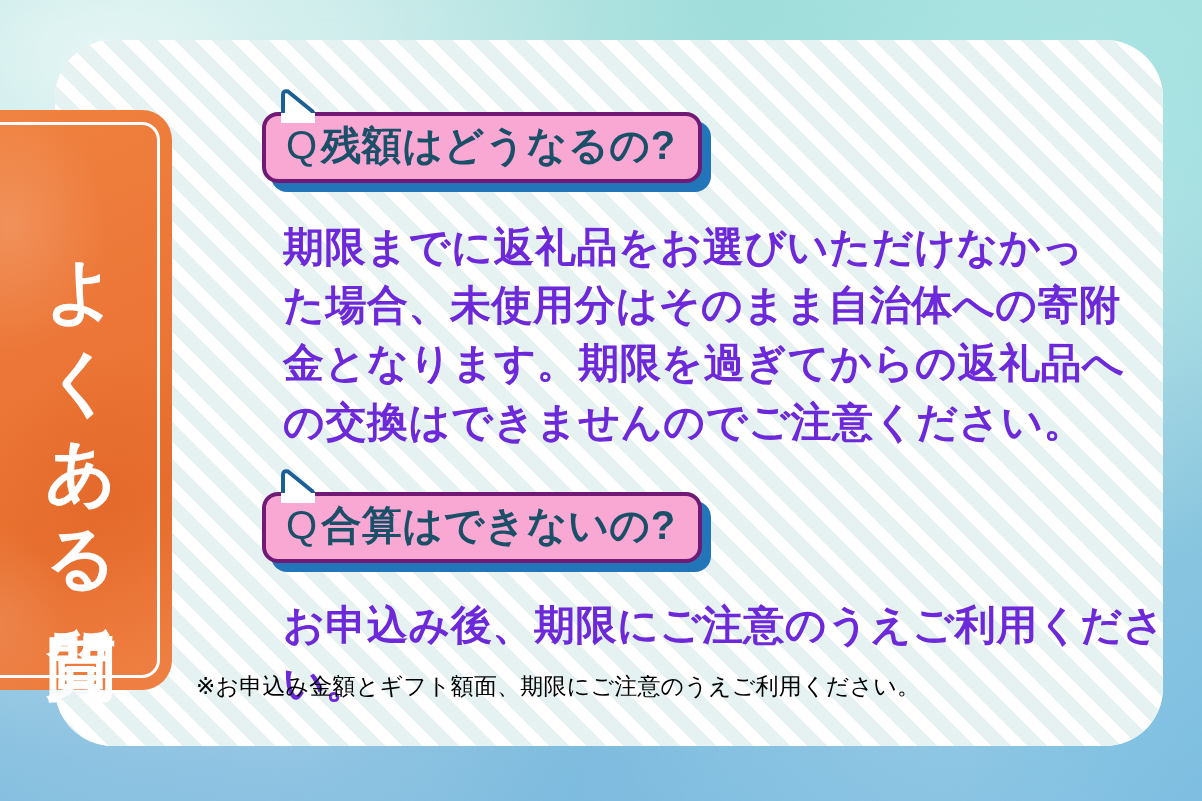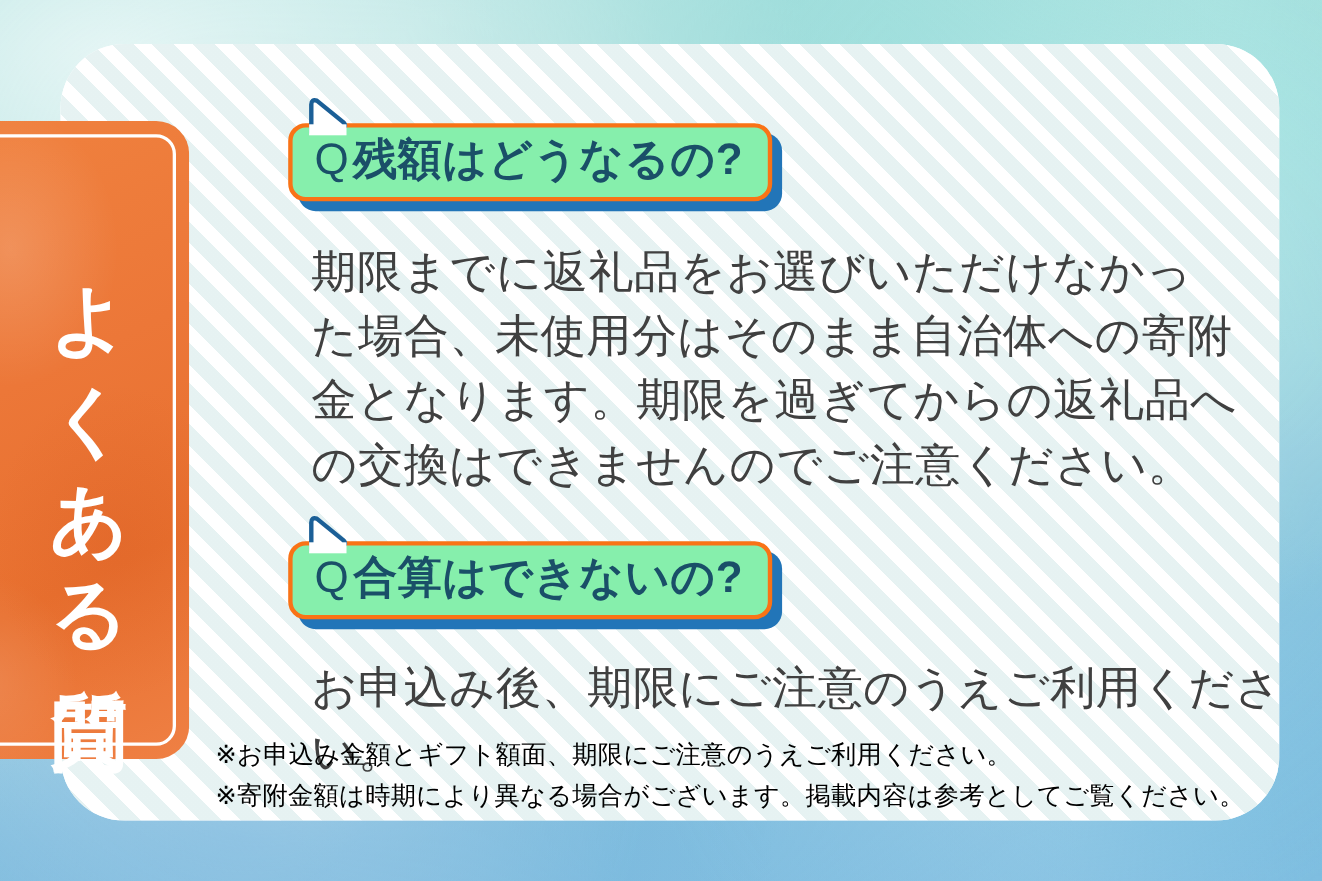--- a/index.html
+++ b/index.html
@@ -122,22 +122,22 @@
     left: 9px;
     top: 9px;
     width: 100%;
     height: 100%;
     border-radius: 16px;
     background: #2275b8;
   }
   .bubble {
     position: relative;
     display: inline-block;
-    background: #86efac;
-    border: 4px solid #f97316;
+    background: #f9a8d4;
+    border: 4px solid #701a75;
     border-radius: 16px;
     padding: 7px 22px 11px 20px;
     box-sizing: border-box;
   }
   .bubble-text {
     color: #1a4f68;
     font-size: 40px;
     font-weight: bold;
     line-height: 1.12;
     white-space: nowrap;
@@ -152,23 +152,23 @@
     left: 12px;
     top: -27px;
     width: 40px;
     height: 31px;
     overflow: visible;
   }
 
   
   .answer {
     position: absolute;
-    color: #404040;
+    color: #6d28d9;
     font-size: 41px;
-    font-weight: normal;
+    font-weight: bold;
     line-height: 1.42;
     letter-spacing: 0.5px;
     white-space: pre-line;
   }
 
   
   .notes {
     position: absolute;
     left: 196px;
     top: 668px;
@@ -224,16 +224,15 @@
         </svg>
         <div class="bubble-text"><span class="q-mark">Q</span><span>合算はできないの?</span></div>
       </div>
     </div>
   </div>
 
   <div class="answer" style="left:283px; top:596px;">お申込み後、期限にご注意のうえご利用ください。</div>
 
   <div class="notes">
     <div class="note-line">※お申込み金額とギフト額面、期限にご注意のうえご利用ください。</div>
-    <div class="note-line">※寄附金額は時期により異なる場合がございます。掲載内容は参考としてご覧ください。</div>
   </div>
 
 </div>
 
 </body></html>

